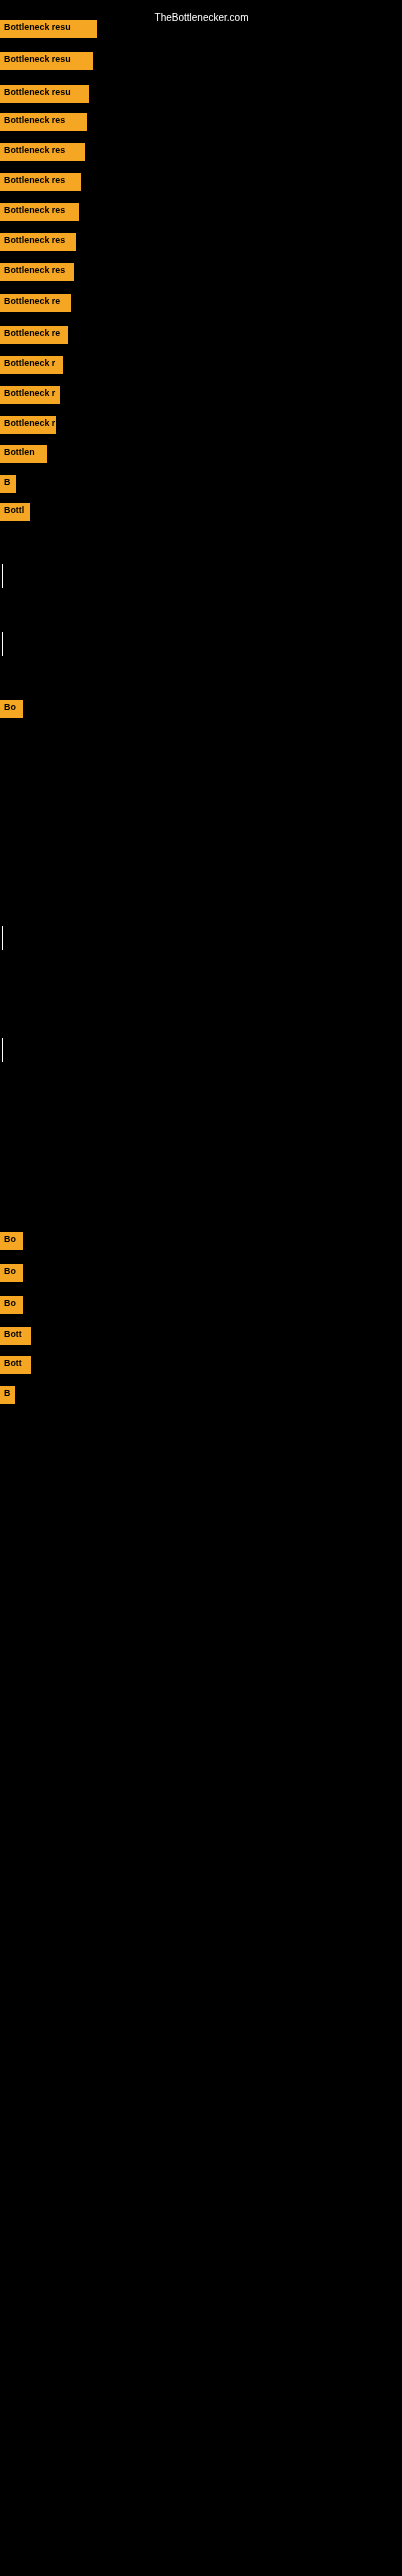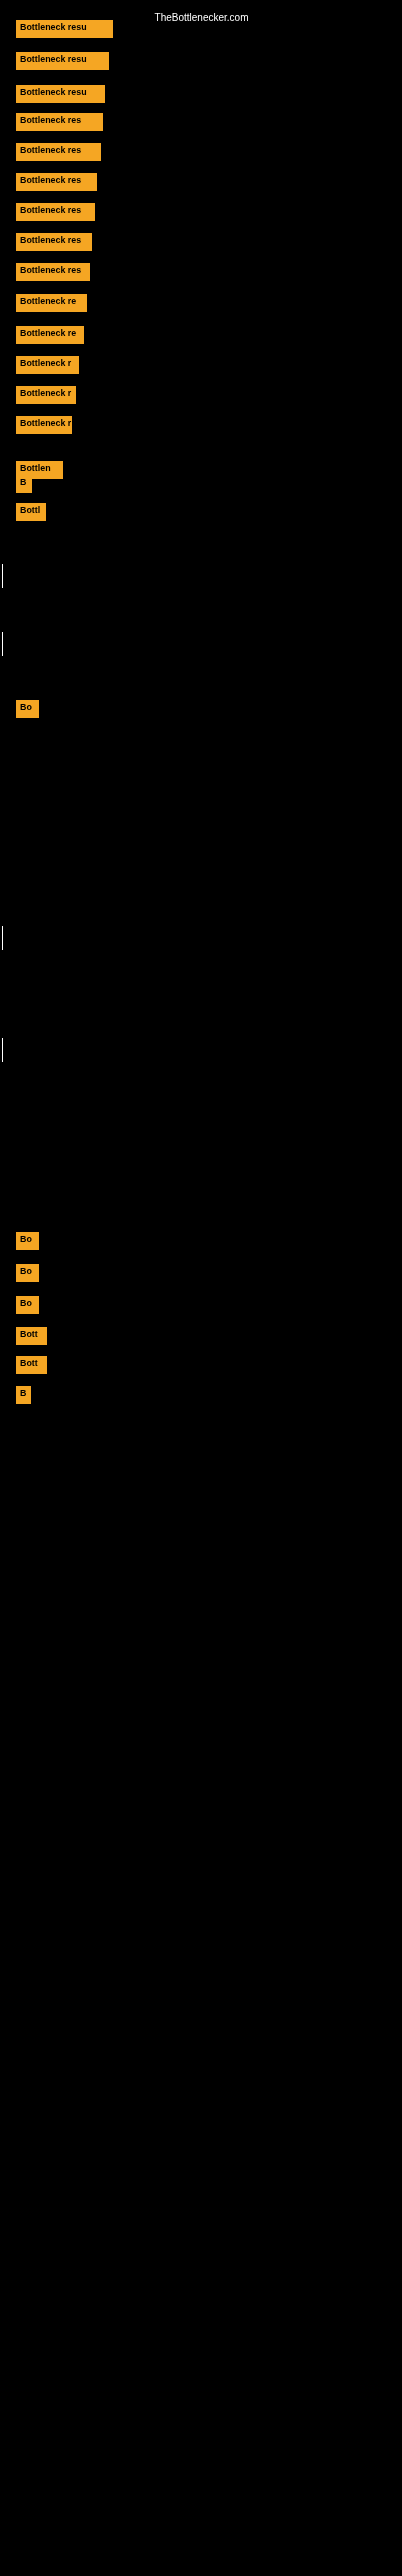--- a/index.html
+++ b/index.html
@@ -25,21 +25,21 @@
     }
     .bottleneck-item {
       position: absolute;
       background-color: #f5a623;
       color: #000000;
       font-size: 8.9px;
       font-weight: bold;
       padding: 2.4px 4px;
       white-space: nowrap;
       overflow: hidden;
-      left: 16px;
+      left: 0;
     }
     .vertical-line {
       position: absolute;
       left: 1.6px;
       width: 1.6px;
       background-color: #ffffff;
     }
   </style>
 </head>
 <body>
@@ -54,21 +54,21 @@
     <div class="bottleneck-item" style="top: 143px; width: 85px; height: 17.7px;">Bottleneck res</div>
     <div class="bottleneck-item" style="top: 173px; width: 81px; height: 17.7px;">Bottleneck res</div>
     <div class="bottleneck-item" style="top: 203px; width: 79px; height: 17.7px;">Bottleneck res</div>
     <div class="bottleneck-item" style="top: 233px; width: 76px; height: 17.7px;">Bottleneck res</div>
     <div class="bottleneck-item" style="top: 263px; width: 74px; height: 17.7px;">Bottleneck res</div>
     <div class="bottleneck-item" style="top: 294px; width: 71px; height: 17.7px;">Bottleneck re</div>
     <div class="bottleneck-item" style="top: 326px; width: 68px; height: 17.7px;">Bottleneck re</div>
     <div class="bottleneck-item" style="top: 356px; width: 63px; height: 17.7px;">Bottleneck r</div>
     <div class="bottleneck-item" style="top: 386px; width: 60px; height: 17.7px;">Bottleneck r</div>
     <div class="bottleneck-item" style="top: 416px; width: 56px; height: 17.7px;">Bottleneck r</div>
-    <div class="bottleneck-item" style="top: 445px; width: 47px; height: 17.7px; margin-top: 16px;">Bottlen</div>
+    <div class="bottleneck-item" style="top: 445px; width: 47px; height: 17.7px;">Bottlen</div>
     <div class="bottleneck-item" style="top: 475px; width: 16px; height: 17.7px;">B</div>
     <div class="bottleneck-item" style="top: 503px; width: 30px; height: 17.7px;">Bottl</div>
     <div class="bottleneck-item" style="top: 700px; width: 22.5px; height: 17.7px;">Bo</div>
     <div class="bottleneck-item" style="top: 1232px; width: 22.5px; height: 17.7px;">Bo</div>
     <div class="bottleneck-item" style="top: 1264px; width: 22.5px; height: 17.7px;">Bo</div>
     <div class="bottleneck-item" style="top: 1296px; width: 22.5px; height: 17.7px;">Bo</div>
     <div class="bottleneck-item" style="top: 1327px; width: 31px; height: 17.7px;">Bott</div>
     <div class="bottleneck-item" style="top: 1356px; width: 31px; height: 17.7px;">Bott</div>
     <div class="bottleneck-item" style="top: 1386px; width: 14.5px; height: 17.7px;">B</div>
     <div class="vertical-line" style="top: 564px; height: 24px;"></div>

